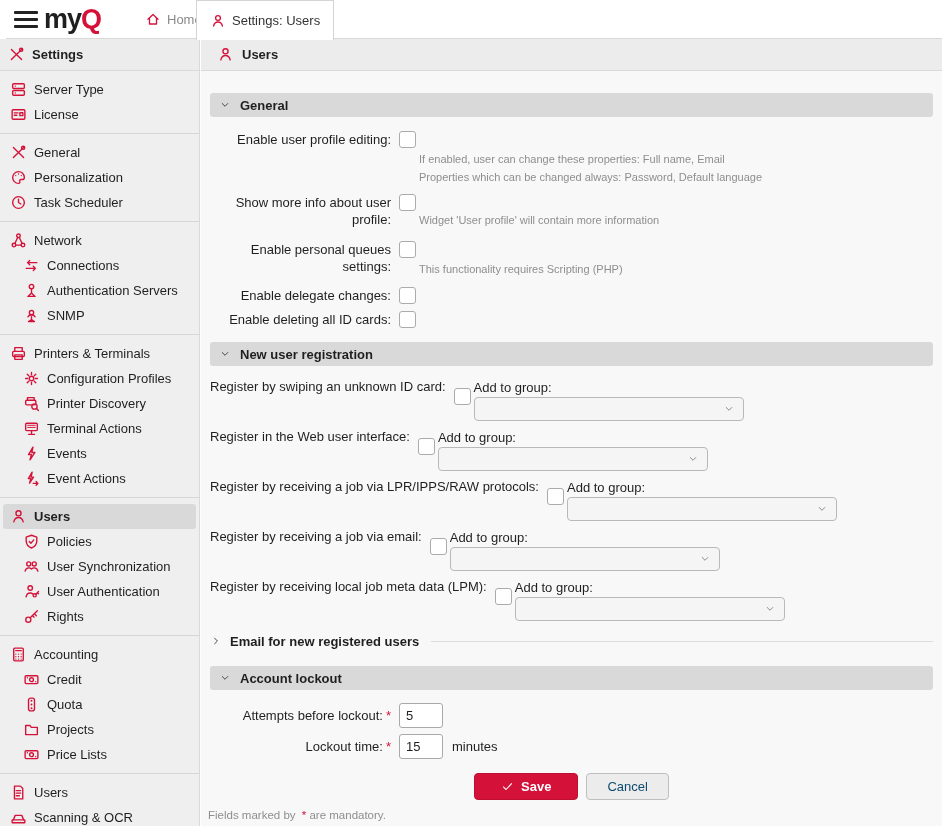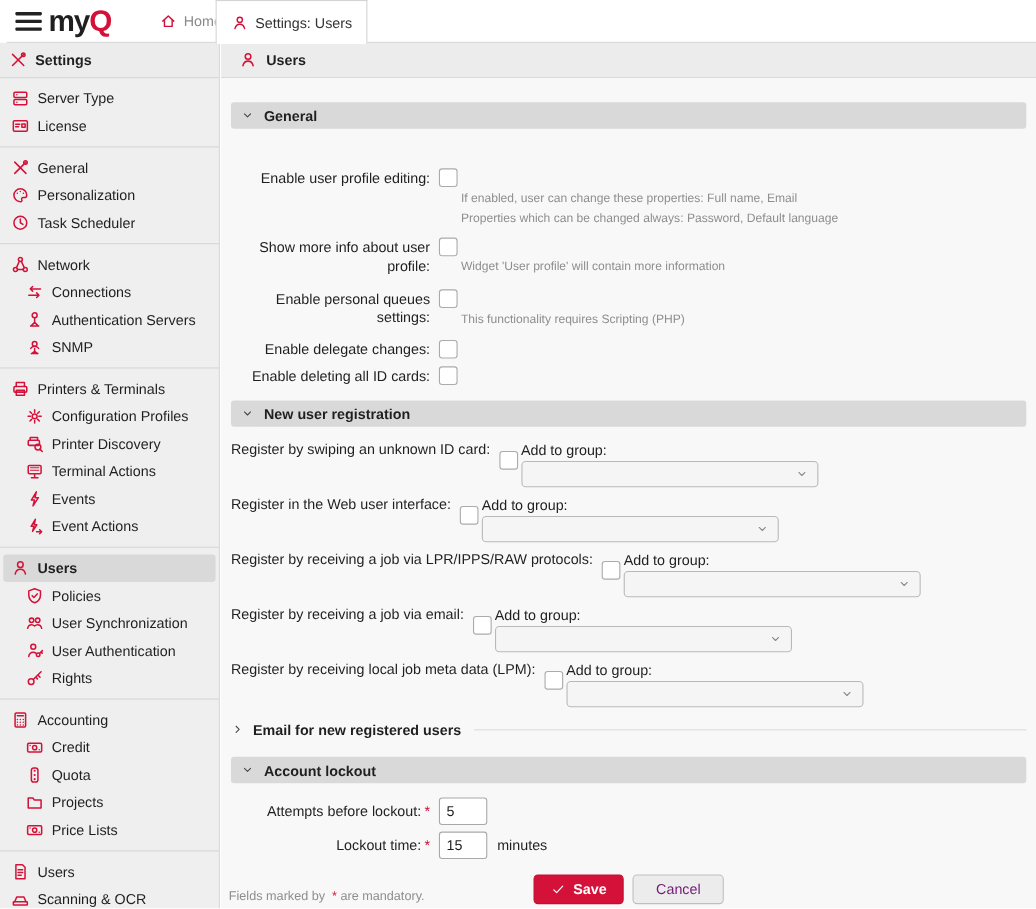--- a/index.html
+++ b/index.html
@@ -36,21 +36,21 @@
   .main-header{position:absolute;left:201px;right:0;top:39px;height:31px;background:#ececec;border-bottom:1px solid #d9d9d9;display:flex;align-items:center;gap:8px;padding-left:16px;font-weight:700;}
   .main-header .ic{width:17px;height:17px;color:#d41239;}
   .content{position:absolute;left:201px;right:0;top:71px;bottom:0;background:#f8f8f8;padding:0 9px;box-sizing:border-box;}
 
   .section-bar{height:24px;background:#d9d9d9;border-radius:3px;display:flex;align-items:center;gap:9px;padding:0 9px;font-weight:700;cursor:pointer;}
   .section-bar .ic{width:12px;height:12px;color:#444;}
   .sec-general{margin-top:22px;}
   .sec-registration{margin-top:14px;}
   .sec-lockout{margin-top:15px;}
 
-  .gen-rows{padding:14px 0 0 0;margin-top:22px;}
+  .gen-rows{padding:14px 0 0 0;}
   .form-row{display:flex;align-items:flex-start;}
   .form-row .flabel{width:181px;text-align:right;line-height:17px;color:#1f1f1f;}
   .cbcol{width:16px;margin-left:8px;}
   .checkbox{width:15px;height:15px;background:#fff;border:1px solid #ababab;border-radius:3px;cursor:pointer;}
   .rcol{margin-left:4px;flex:1;}
   .help{font-size:11px;color:#8e8e8e;line-height:18px;}
 
   .reg-rows{padding-top:13px;}
   .reg-row{display:flex;align-items:flex-start;margin-bottom:8px;}
   .reg-row .cbcol{margin-top:9px;}
@@ -65,23 +65,23 @@
 
   .lock-rows{padding-top:12px;}
   .lock-row{display:flex;align-items:center;margin-bottom:5px;height:26px;}
   .lock-row .flabel{width:181px;text-align:right;}
   .star{color:#d41239;margin-left:3px;}
   .tinput{width:44px;height:25px;box-sizing:border-box;margin-left:8px;border:1px solid #a9a9a9;border-radius:3px;padding:0 6px;font-family:"Liberation Sans",sans-serif;font-size:13px;color:#1f1f1f;background:#fff;}
   .suffix{margin-left:9px;}
 
   .actions{display:flex;justify-content:center;gap:8px;margin-top:14px;}
   .btn{height:27px;border-radius:4px;display:flex;align-items:center;justify-content:center;cursor:pointer;box-sizing:border-box;font-size:13px;}
-  .btn-save{background:#d41239;color:#fff;font-weight:700;padding:0 15px;gap:7px;border:1px solid #c00f32;}
+  .btn-save{background:#d41239;color:#fff;font-weight:700;padding:0 26px;gap:7px;border:1px solid #c00f32;}
   .btn-save .ic{width:13px;height:13px;color:#fff;}
-  .btn-cancel{background:#ececec;color:#701a75;border:1px solid #bfbfbf;padding:0 20px;}
+  .btn-cancel{background:#ececec;color:#0c4a6e;border:1px solid #bfbfbf;padding:0 20px;}
 
   .footer-note{position:absolute;left:7px;bottom:5px;font-size:11.5px;color:#8e8e8e;}
 </style>
 </head>
 <body>
 
 <div id="app">
 
   <div class="topbar">
     <div class="hamburger">

